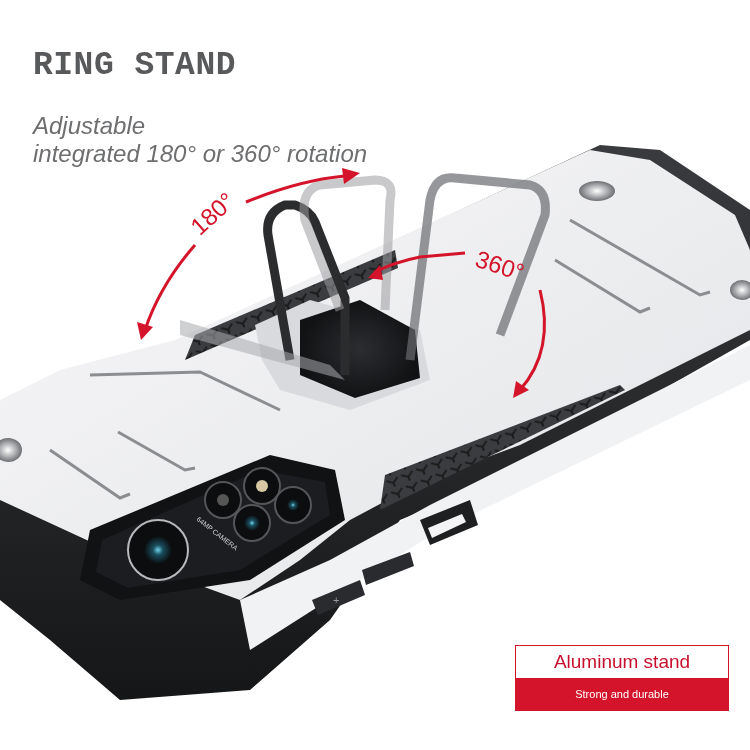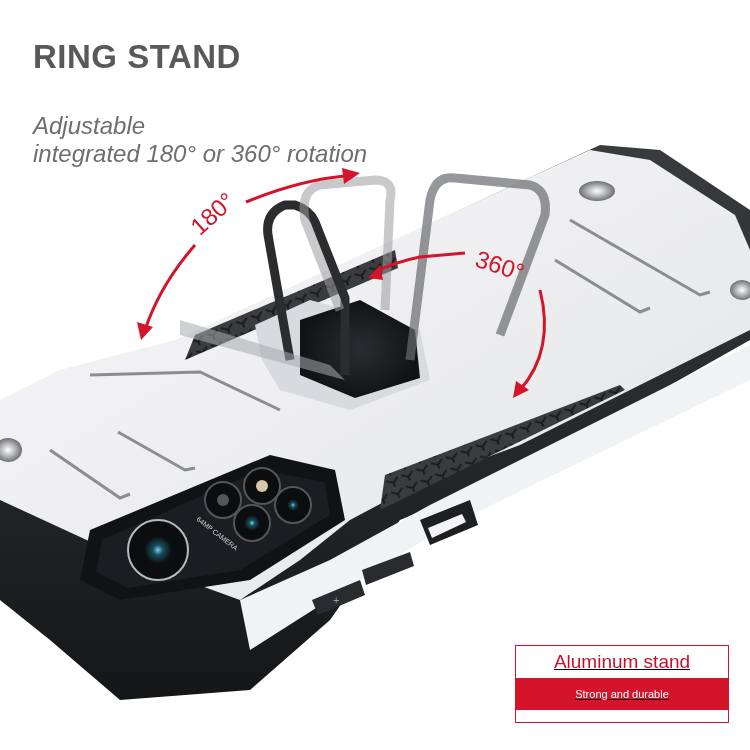--- a/index.html
+++ b/index.html
@@ -1,22 +1,22 @@
 <!DOCTYPE html>
 <html><head>
 <meta charset="utf-8">
 <style>
   html,body{margin:0;padding:0;background:#fff;}
   body{width:750px;height:750px;position:relative;overflow:hidden;font-family:"Liberation Sans","DejaVu Sans",sans-serif;}
-  .headline{position:absolute;left:33px;top:37px;margin:0;color:#58595b;font-family:Liberation Sans, sans-serif;font-weight:bold;font-size:33px;line-height:40px;letter-spacing:0.5px;}
+  .headline{position:absolute;left:33px;top:46px;margin:0;color:#58595b;font-family:Liberation Mono, monospace;font-weight:bold;font-size:33px;line-height:40px;letter-spacing:0.5px;}
   .headline span{display:block;}
   .sub{position:absolute;left:33px;top:112px;margin:0;color:#6d6e70;font-size:24px;line-height:28px;}
   .sub span{display:block;font-style:italic;}
   .scene{position:absolute;left:0;top:0;width:750px;height:750px;}
-  .badge{position:absolute;left:515px;top:645px;width:214px;height:78px;border:1.5px solid #d4142a;box-sizing:border-box;text-decoration:underline;}
+  .badge{position:absolute;left:515px;top:645px;width:214px;height:66px;border:1.5px solid #d4142a;box-sizing:border-box;}
   .badge .top{height:32px;background:#fff;color:#c8102e;font-size:19px;line-height:32px;text-align:center;}
   .badge .bot{height:32px;background:#d4142a;color:#fff;font-size:11px;line-height:32px;text-align:center;}
   .deg{position:absolute;color:#d4142a;font-size:24px;font-family:"Liberation Sans",sans-serif;}
 </style>
 </head>
 <body>
 
 <svg class="scene" viewBox="0 0 750 750" xmlns="http://www.w3.org/2000/svg">
   <defs>
     <linearGradient id="caseG" x1="0" y1="0" x2="1" y2="1">

